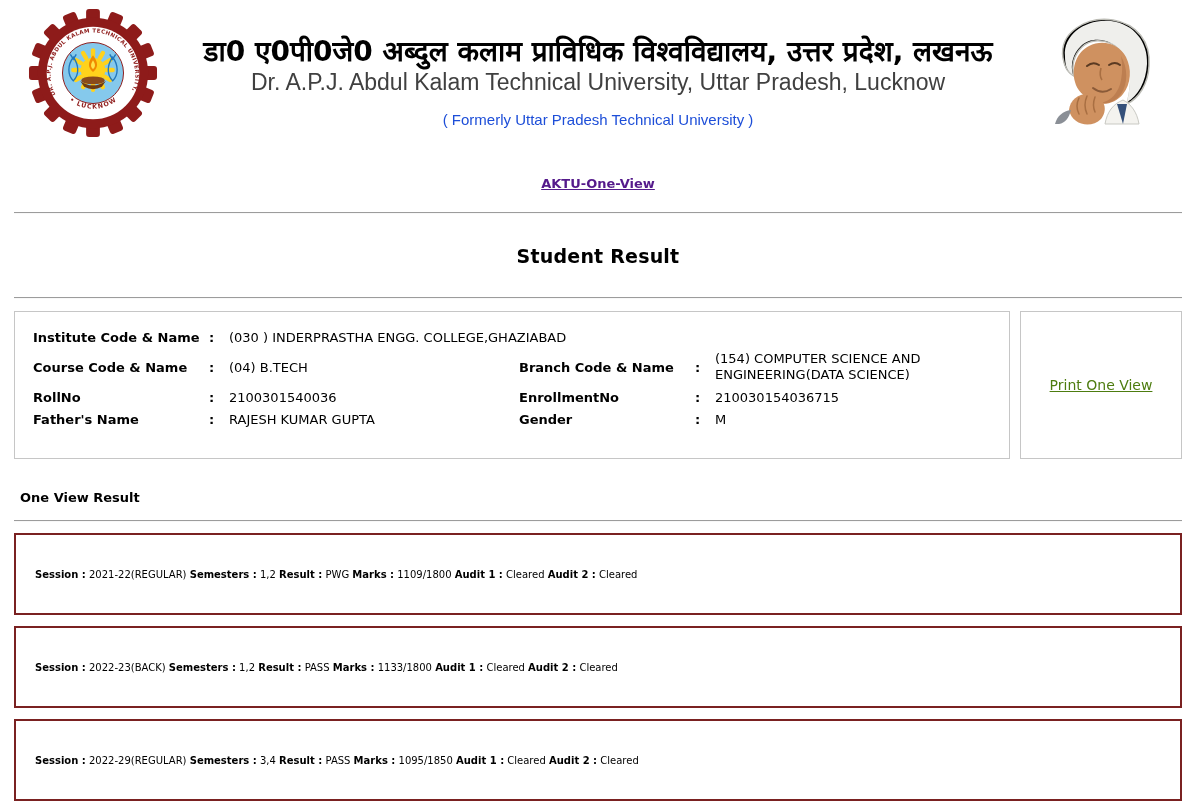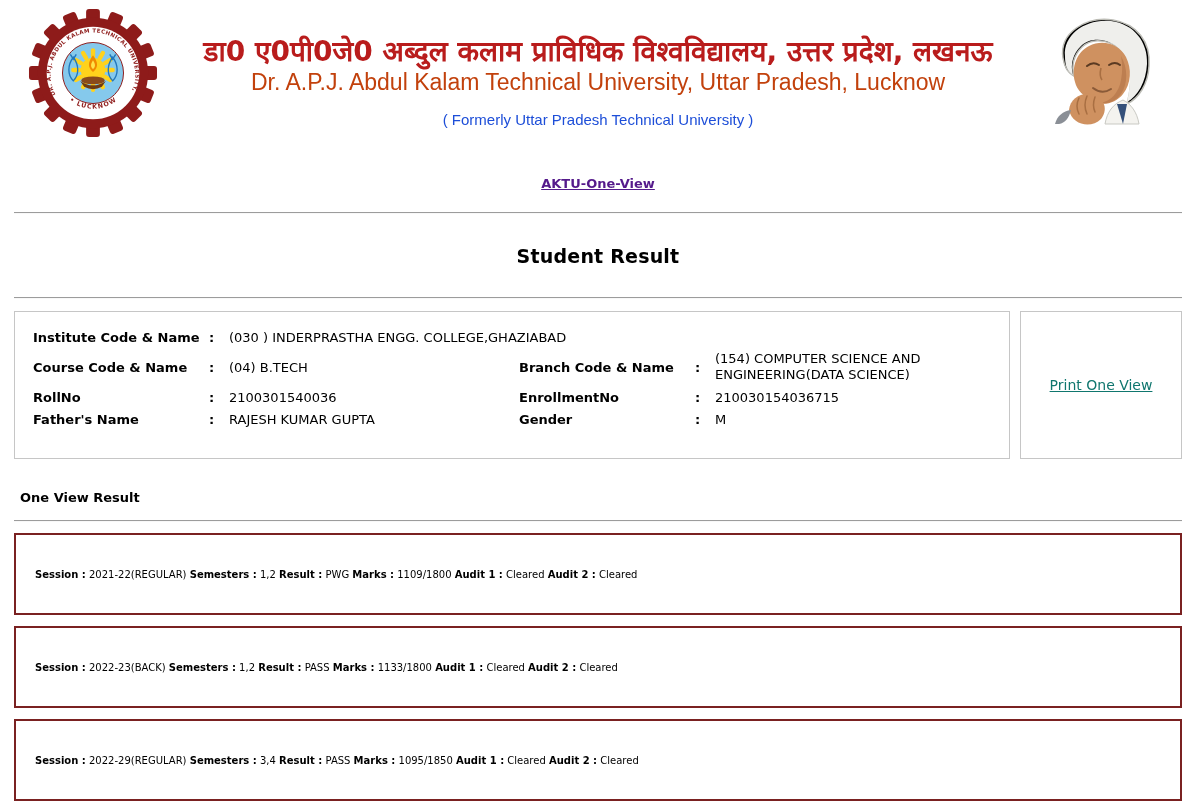--- a/index.html
+++ b/index.html
@@ -10,24 +10,24 @@
     font-family: "DejaVu Sans", "Liberation Sans", sans-serif;
     color: #000;
   }
 
   
   .header { position: relative; height: 152px; }
   .logo-wrap { position: absolute; left: 28px; top: 7px; width: 130px; height: 132px; }
   .portrait-wrap { position: absolute; right: 29px; top: 12px; width: 132px; height: 122px; }
   .header-text { text-align: center; padding-top: 36px; }
   .hindi-title {
-    color: #b91c1c; font-size: 28px; font-weight: bold; line-height: 1.15;
+    color: #000000; font-size: 28px; font-weight: bold; line-height: 1.15;
   }
   .english-title {
-    color: #c2410c; font-size: 23px; font-weight: 500; margin-top: 1px;
+    color: #404040; font-size: 23px; font-weight: 500; margin-top: 1px;
     font-family: "Liberation Sans", sans-serif;
   }
   .formerly-line {
     color: #1d4ed8; font-size: 15px; margin-top: 15px;
     font-family: "Liberation Sans", sans-serif;
   }
 
   
   .nav-row { text-align: center; margin-top: 21px; }
   .nav-row a {
@@ -55,21 +55,21 @@
   
   .info-section { display: flex; margin: 12px 14px 0 14px; gap: 10px; }
   .info-box {
     flex: 1; border: 1px solid #c6c6c6; height: 148px;
     padding: 15px 18px 12px 18px;
   }
   .print-box {
     width: 162px; border: 1px solid #c6c6c6; height: 148px;
     display: flex; align-items: center; justify-content: center;
   }
-  .print-box a { color: #0f766e; font-size: 14px; text-decoration: underline; cursor: pointer; }
+  .print-box a { color: #4d7c0f; font-size: 14px; text-decoration: underline; cursor: pointer; }
 
   table.info-table { border-collapse: collapse; width: 100%; font-size: 13px; }
   table.info-table td { padding: 3px 0; vertical-align: middle; }
   td.lbl  { width: 176px; font-weight: bold; white-space: nowrap; }
   td.coln { width: 20px;  font-weight: bold; }
   td.val  { padding-right: 10px; }
   td.val1 { width: 290px; }
   td.lbl2 { width: 176px; font-weight: bold; white-space: nowrap; }
   td.val2 { line-height: 1.25; }
 

